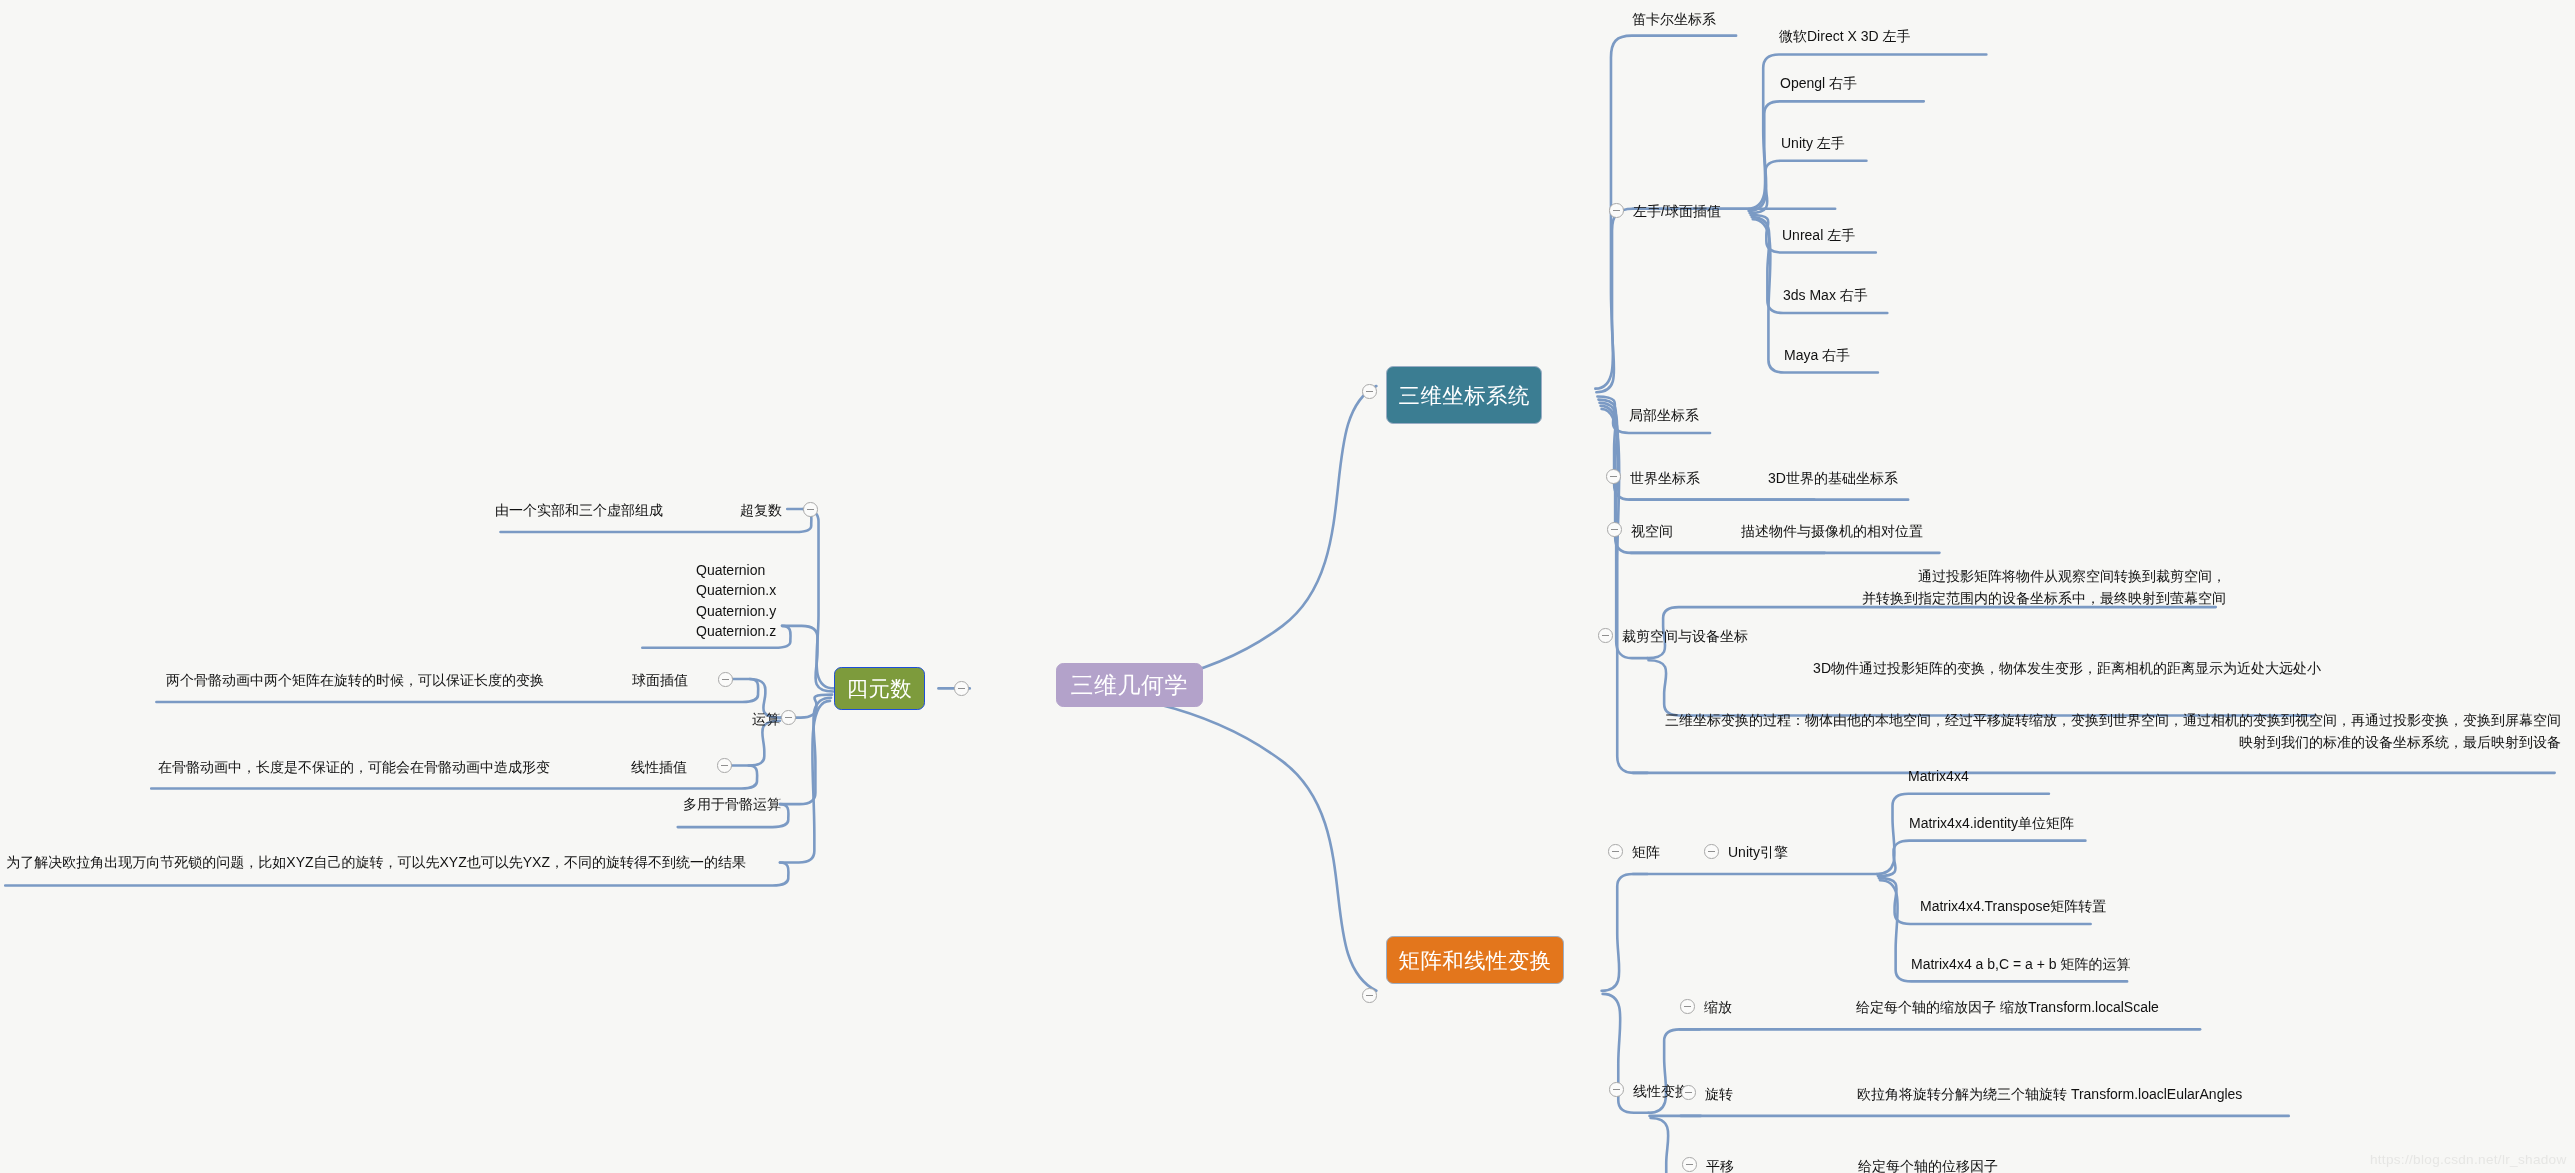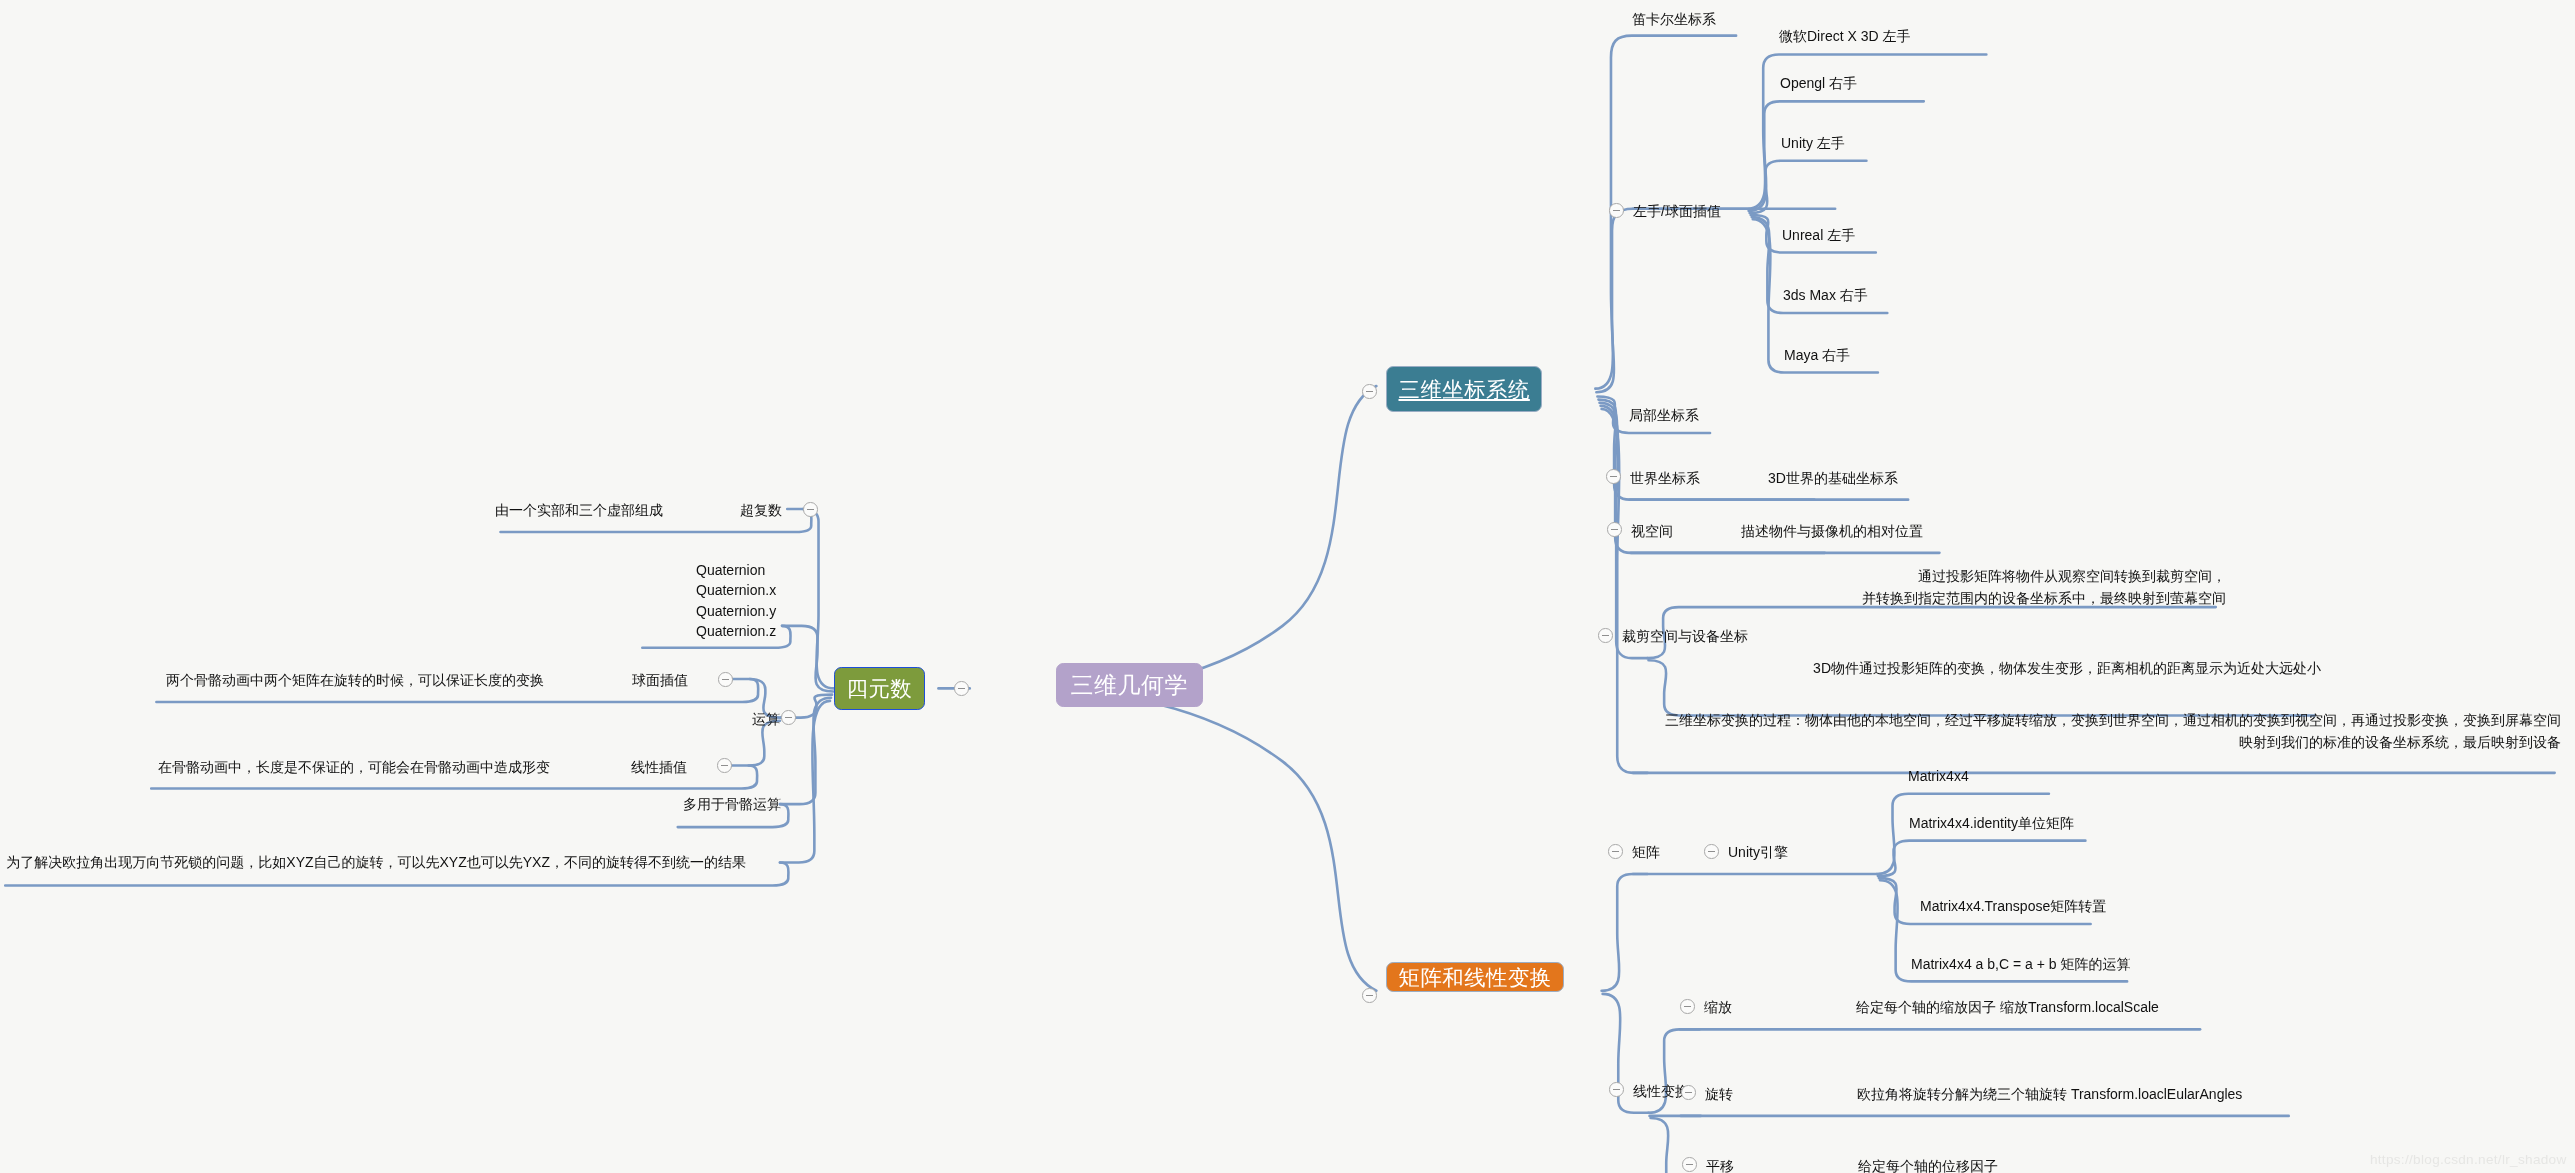--- a/index.html
+++ b/index.html
@@ -161,21 +161,21 @@
 
       <path d="M 1496 1654 C 1516 1654 1512 1670 1512 1682 L 1512 1684 C 1512 1692 1502 1698 1482 1698 L 10 1698"></path>
     </g>
   </svg>
 
   <div class="box root" style="left:1056px;top:663px;height:44px;">
     <span>三维几何学</span>
   </div>
 
   <div class="minus" style="left:1362px;top:384px;"></div>
-  <div class="box t1" style="left:1386px;top:366px;height:46px;text-decoration:underline;">
+  <div class="box t1" style="left:1386px;top:366px;height:58px;">
     <span>三维坐标系统</span>
   </div>
 
   <div class="topic" style="left:1632px;top:11.5px;">笛卡尔坐标系</div>
 
   <div class="minus" style="left:1609px;top:203px;"></div>
   <div class="topic" style="left:1633px;top:204px;">左手/球面插值</div>
 
   <div class="topic" style="left:1779px;top:29px;">微软Direct X 3D 左手</div>
   <div class="topic" style="left:1780px;top:76px;">Opengl 右手</div>
@@ -197,21 +197,21 @@
   <div class="minus" style="left:1598px;top:628px;"></div>
   <div class="topic" style="left:1622px;top:629px;">裁剪空间与设备坐标</div>
   <div class="topic multi" style="left: 1679px; top: 566px; width: 547px; white-space: pre-line;">通过投影矩阵将物件从观察空间转换到裁剪空间，
 并转换到指定范围内的设备坐标系中，最终映射到萤幕空间</div>
   <div class="topic multi" style="left:1680px;top:658px;width:641px;">3D物件通过投影矩阵的变换，物体发生变形，距离相机的距离显示为近处大远处小</div>
 
   <div class="topic multi" style="left: 1633px; top: 710px; width: 928px; white-space: pre-line;">三维坐标变换的过程：物体由他的本地空间，经过平移旋转缩放，变换到世界空间，通过相机的变换到视空间，再通过投影变换，变换到屏幕空间
 映射到我们的标准的设备坐标系统，最后映射到设备</div>
 
   <div class="minus" style="left:1362px;top:988px;"></div>
-  <div class="box t2" style="left:1386px;top:962px;height:30px;">
+  <div class="box t2" style="left:1386px;top:936px;height:48px;">
     <span>矩阵和线性变换</span>
   </div>
 
   <div class="minus" style="left:1608px;top:844px;"></div>
   <div class="topic" style="left:1632px;top:845px;">矩阵</div>
 
   <div class="minus" style="left:1704px;top:844px;"></div>
   <div class="topic" style="left:1728px;top:845px;">Unity引擎</div>
 
   <div class="topic" style="left:1908px;top:769px;">Matrix4x4</div>

